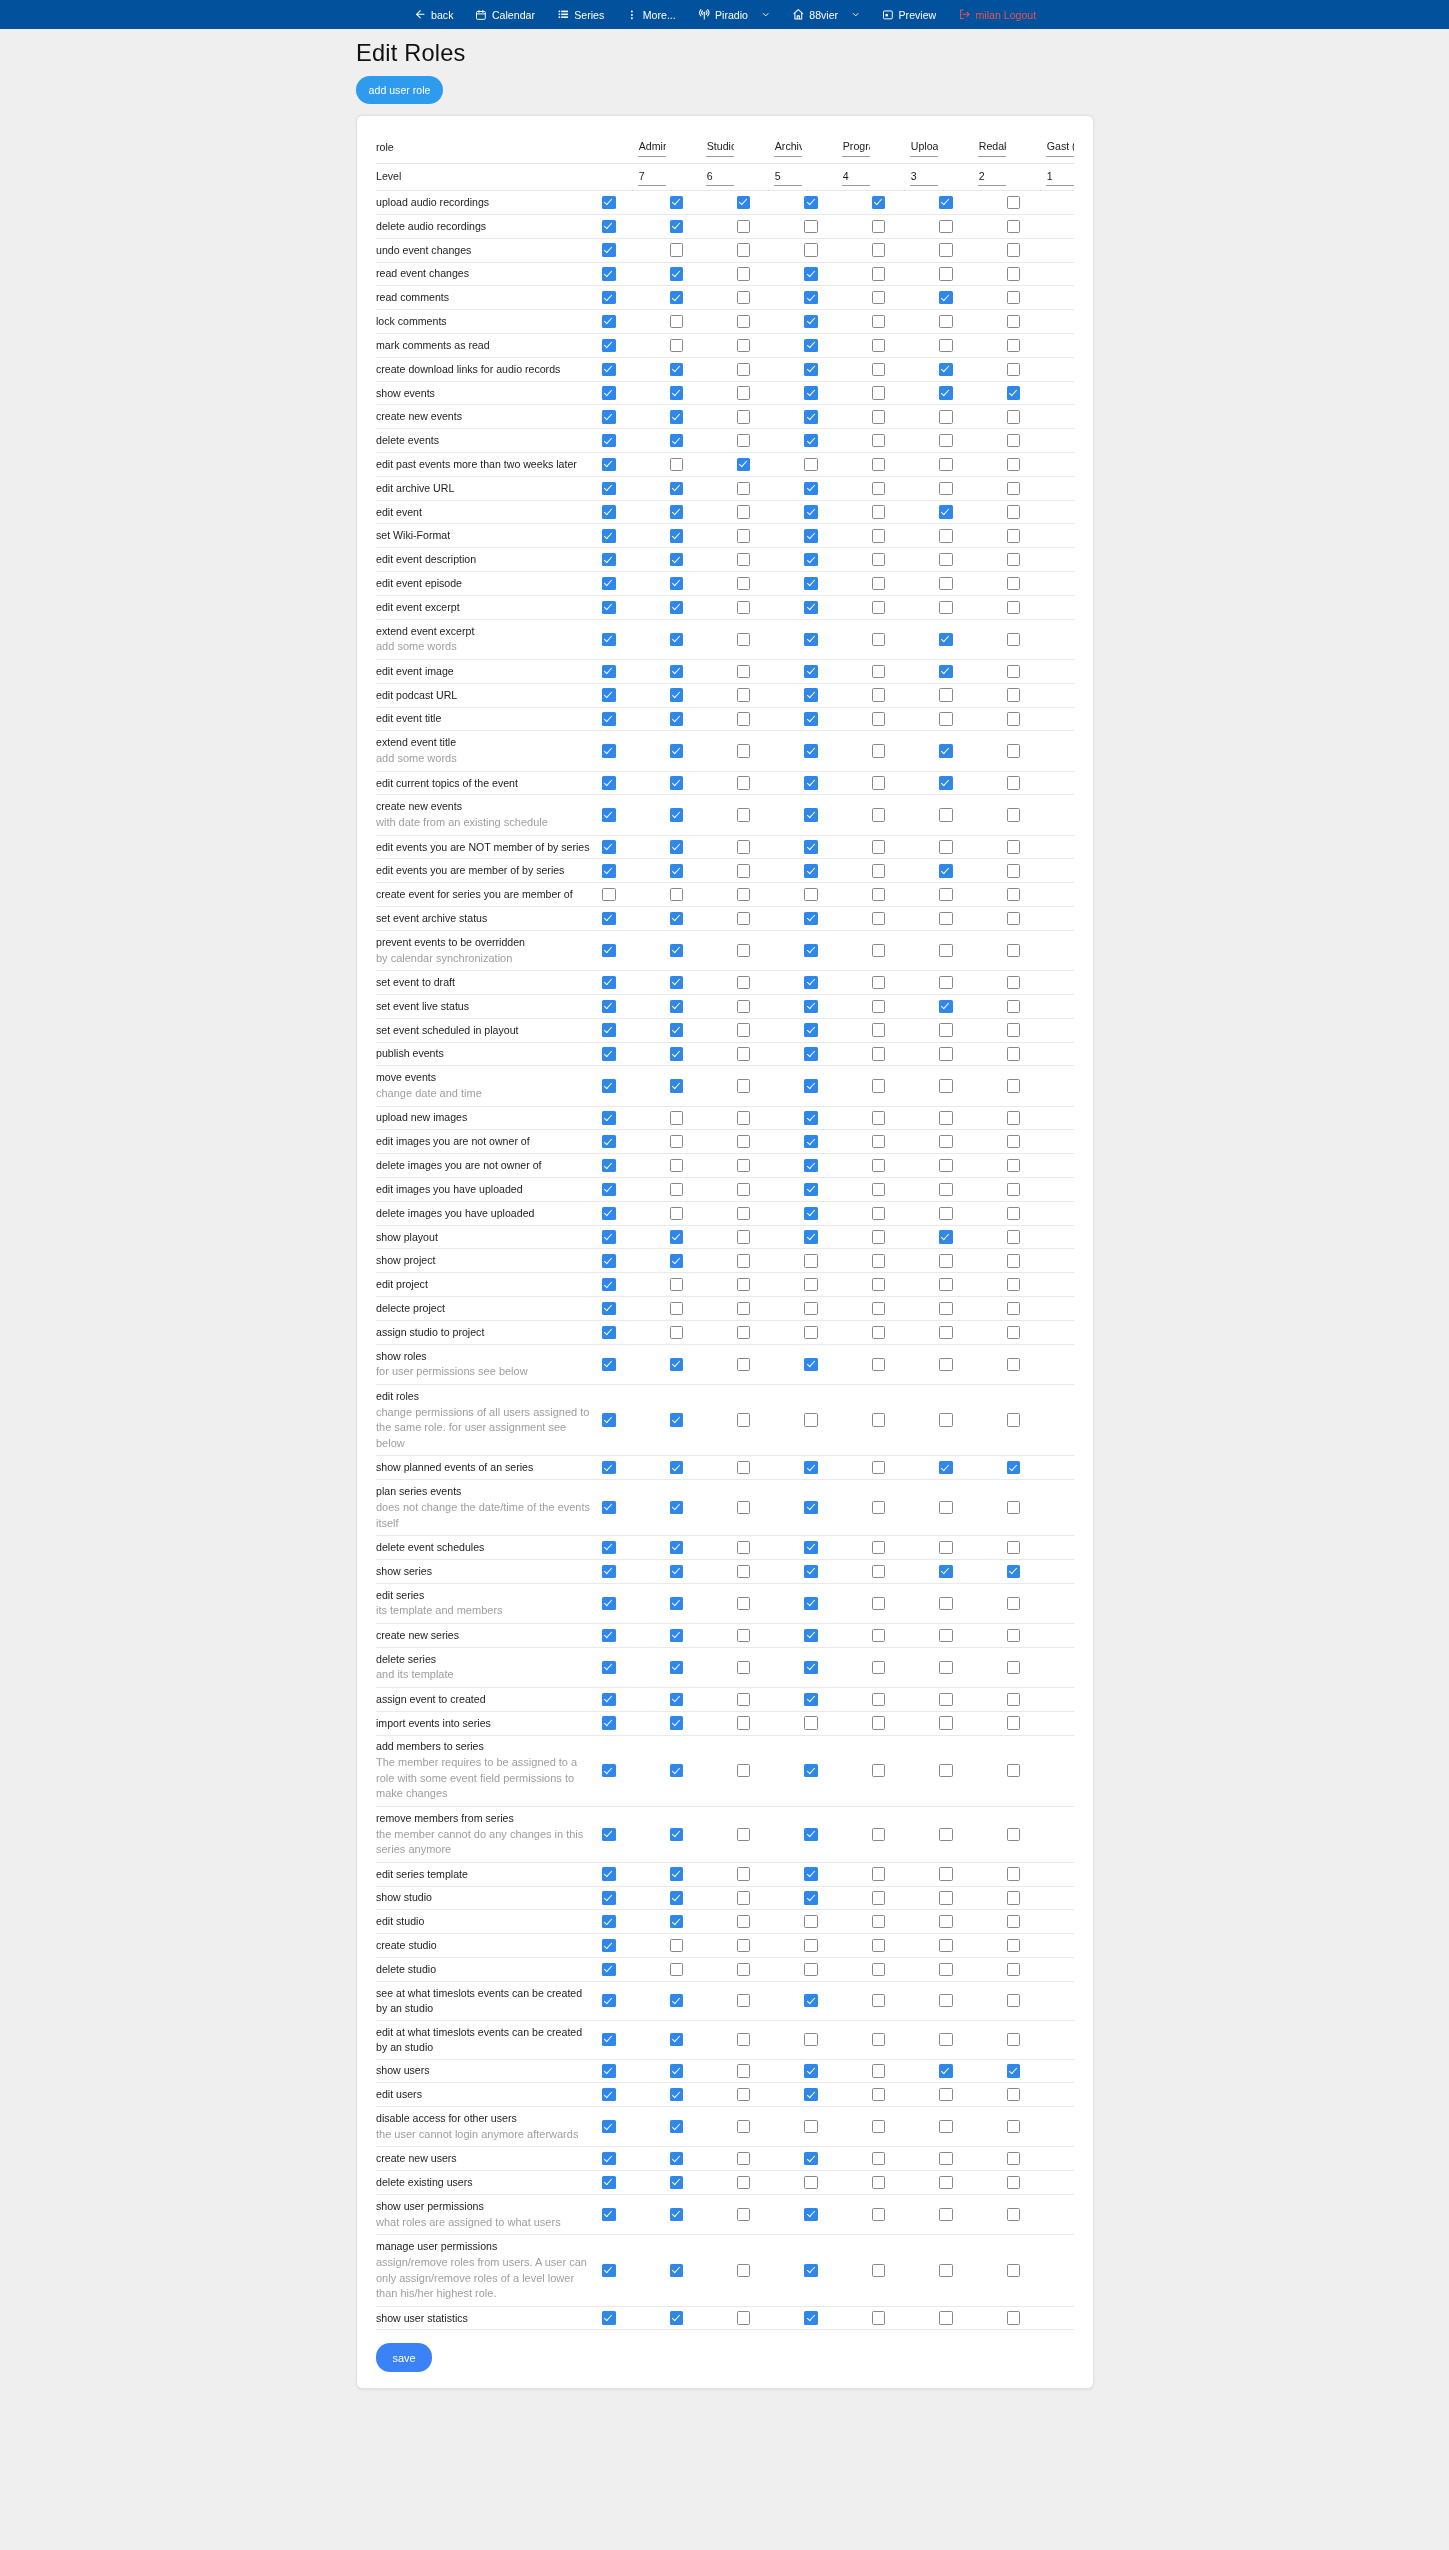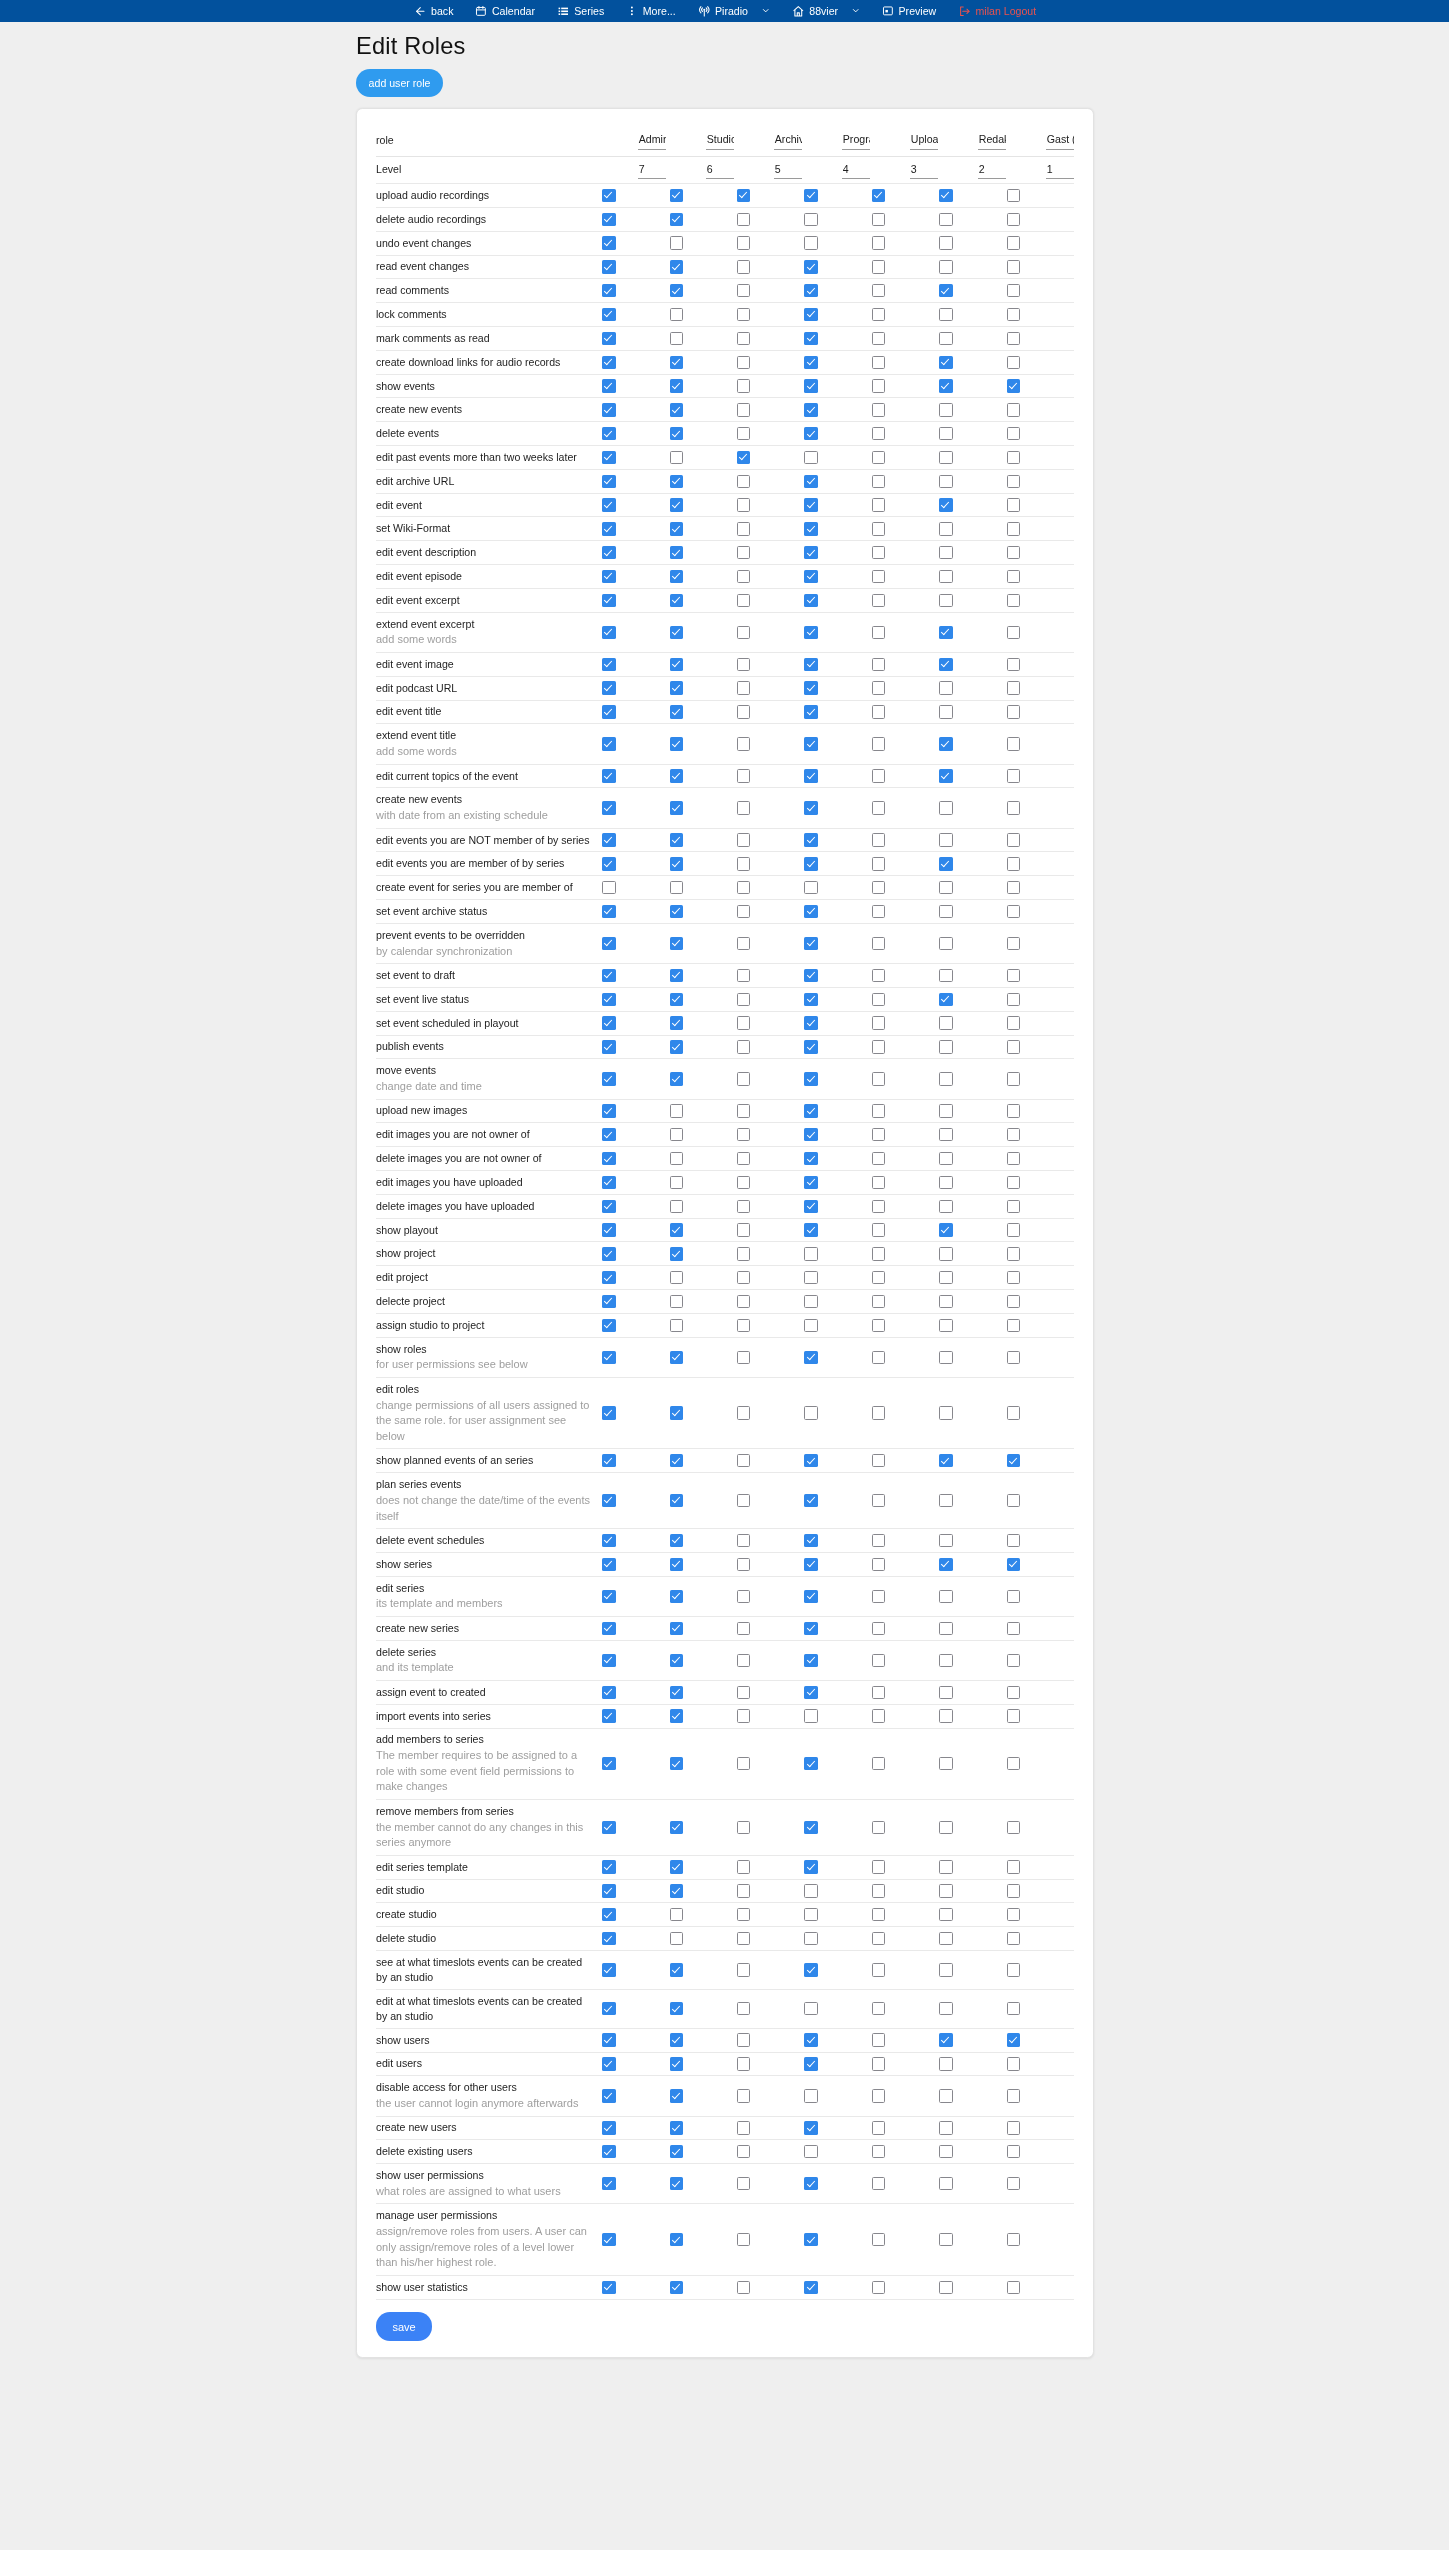--- a/index.html
+++ b/index.html
@@ -5,21 +5,21 @@
   * { margin:0; padding:0; box-sizing:border-box; }
   html,body { width:1450px; }
   body {
     min-height:2550px;
     background:#efefef;
     font-family:"Liberation Sans", sans-serif;
     color:#1e1e1e;
   }
   
   .navbar {
-    height:22px; background:#02519d;
+    height:29px; background:#02519d;
     display:flex; align-items:center; justify-content:center;
   }
   .nav-items { display:flex; align-items:center; gap:22px; }
   .nav-item {
     display:flex; align-items:center; gap:4.7px;
     color:#ffffff; font-size:10.6px; cursor:pointer; white-space:nowrap;
   }
   .nav-item svg { display:block; }
   .nav-item.logout { color:#e8524f; }
   .chev { margin-left:7.9px; }
@@ -1769,20 +1769,46 @@
           </div>
           <div class="cell-col">
             <span class="cb un"></span>
           </div>
           <div class="cell-col">
             <span class="cb un"></span>
           </div>
         </div>
         <div class="trow">
           <div class="cell-label">
+            <div>show studio</div>
+          </div>
+          <div class="cell-col">
+            <span class="cb ck"></span>
+          </div>
+          <div class="cell-col">
+            <span class="cb ck"></span>
+          </div>
+          <div class="cell-col">
+            <span class="cb un"></span>
+          </div>
+          <div class="cell-col">
+            <span class="cb ck"></span>
+          </div>
+          <div class="cell-col">
+            <span class="cb un"></span>
+          </div>
+          <div class="cell-col">
+            <span class="cb un"></span>
+          </div>
+          <div class="cell-col">
+            <span class="cb un"></span>
+          </div>
+        </div>
+        <div class="trow">
+          <div class="cell-label">
             <div>edit studio</div>
           </div>
           <div class="cell-col">
             <span class="cb ck"></span>
           </div>
           <div class="cell-col">
             <span class="cb ck"></span>
           </div>
           <div class="cell-col">
             <span class="cb un"></span>

